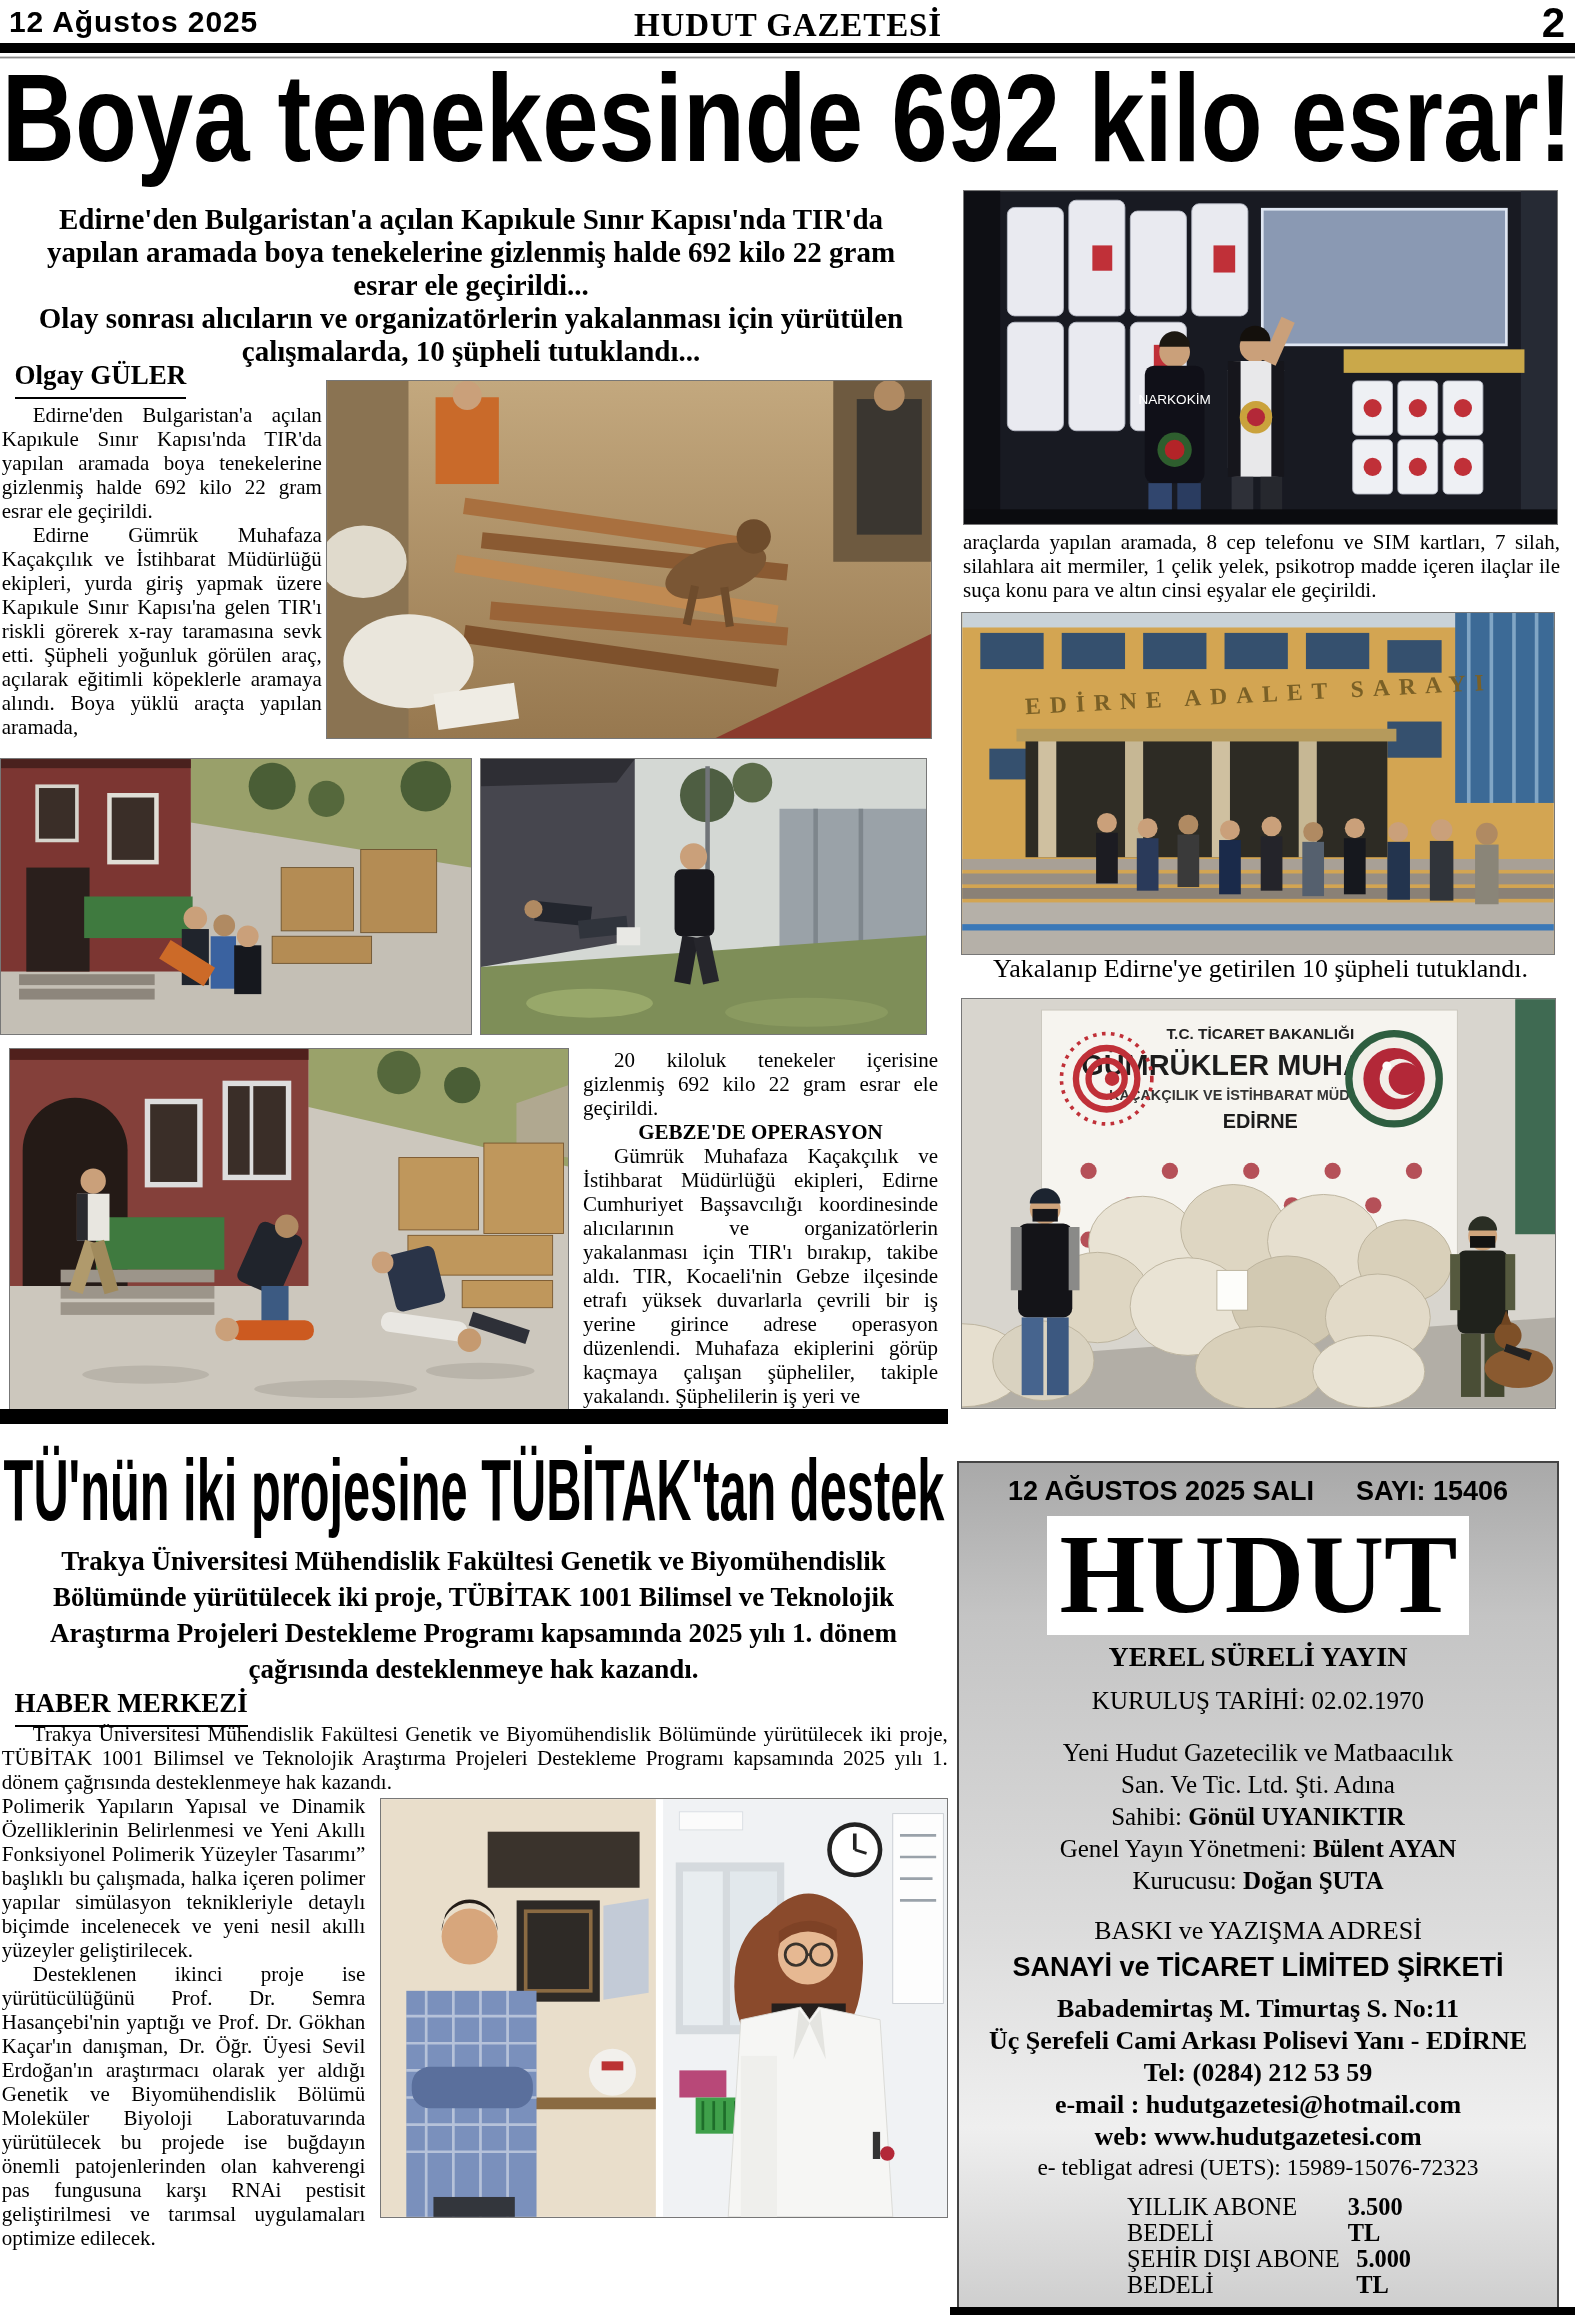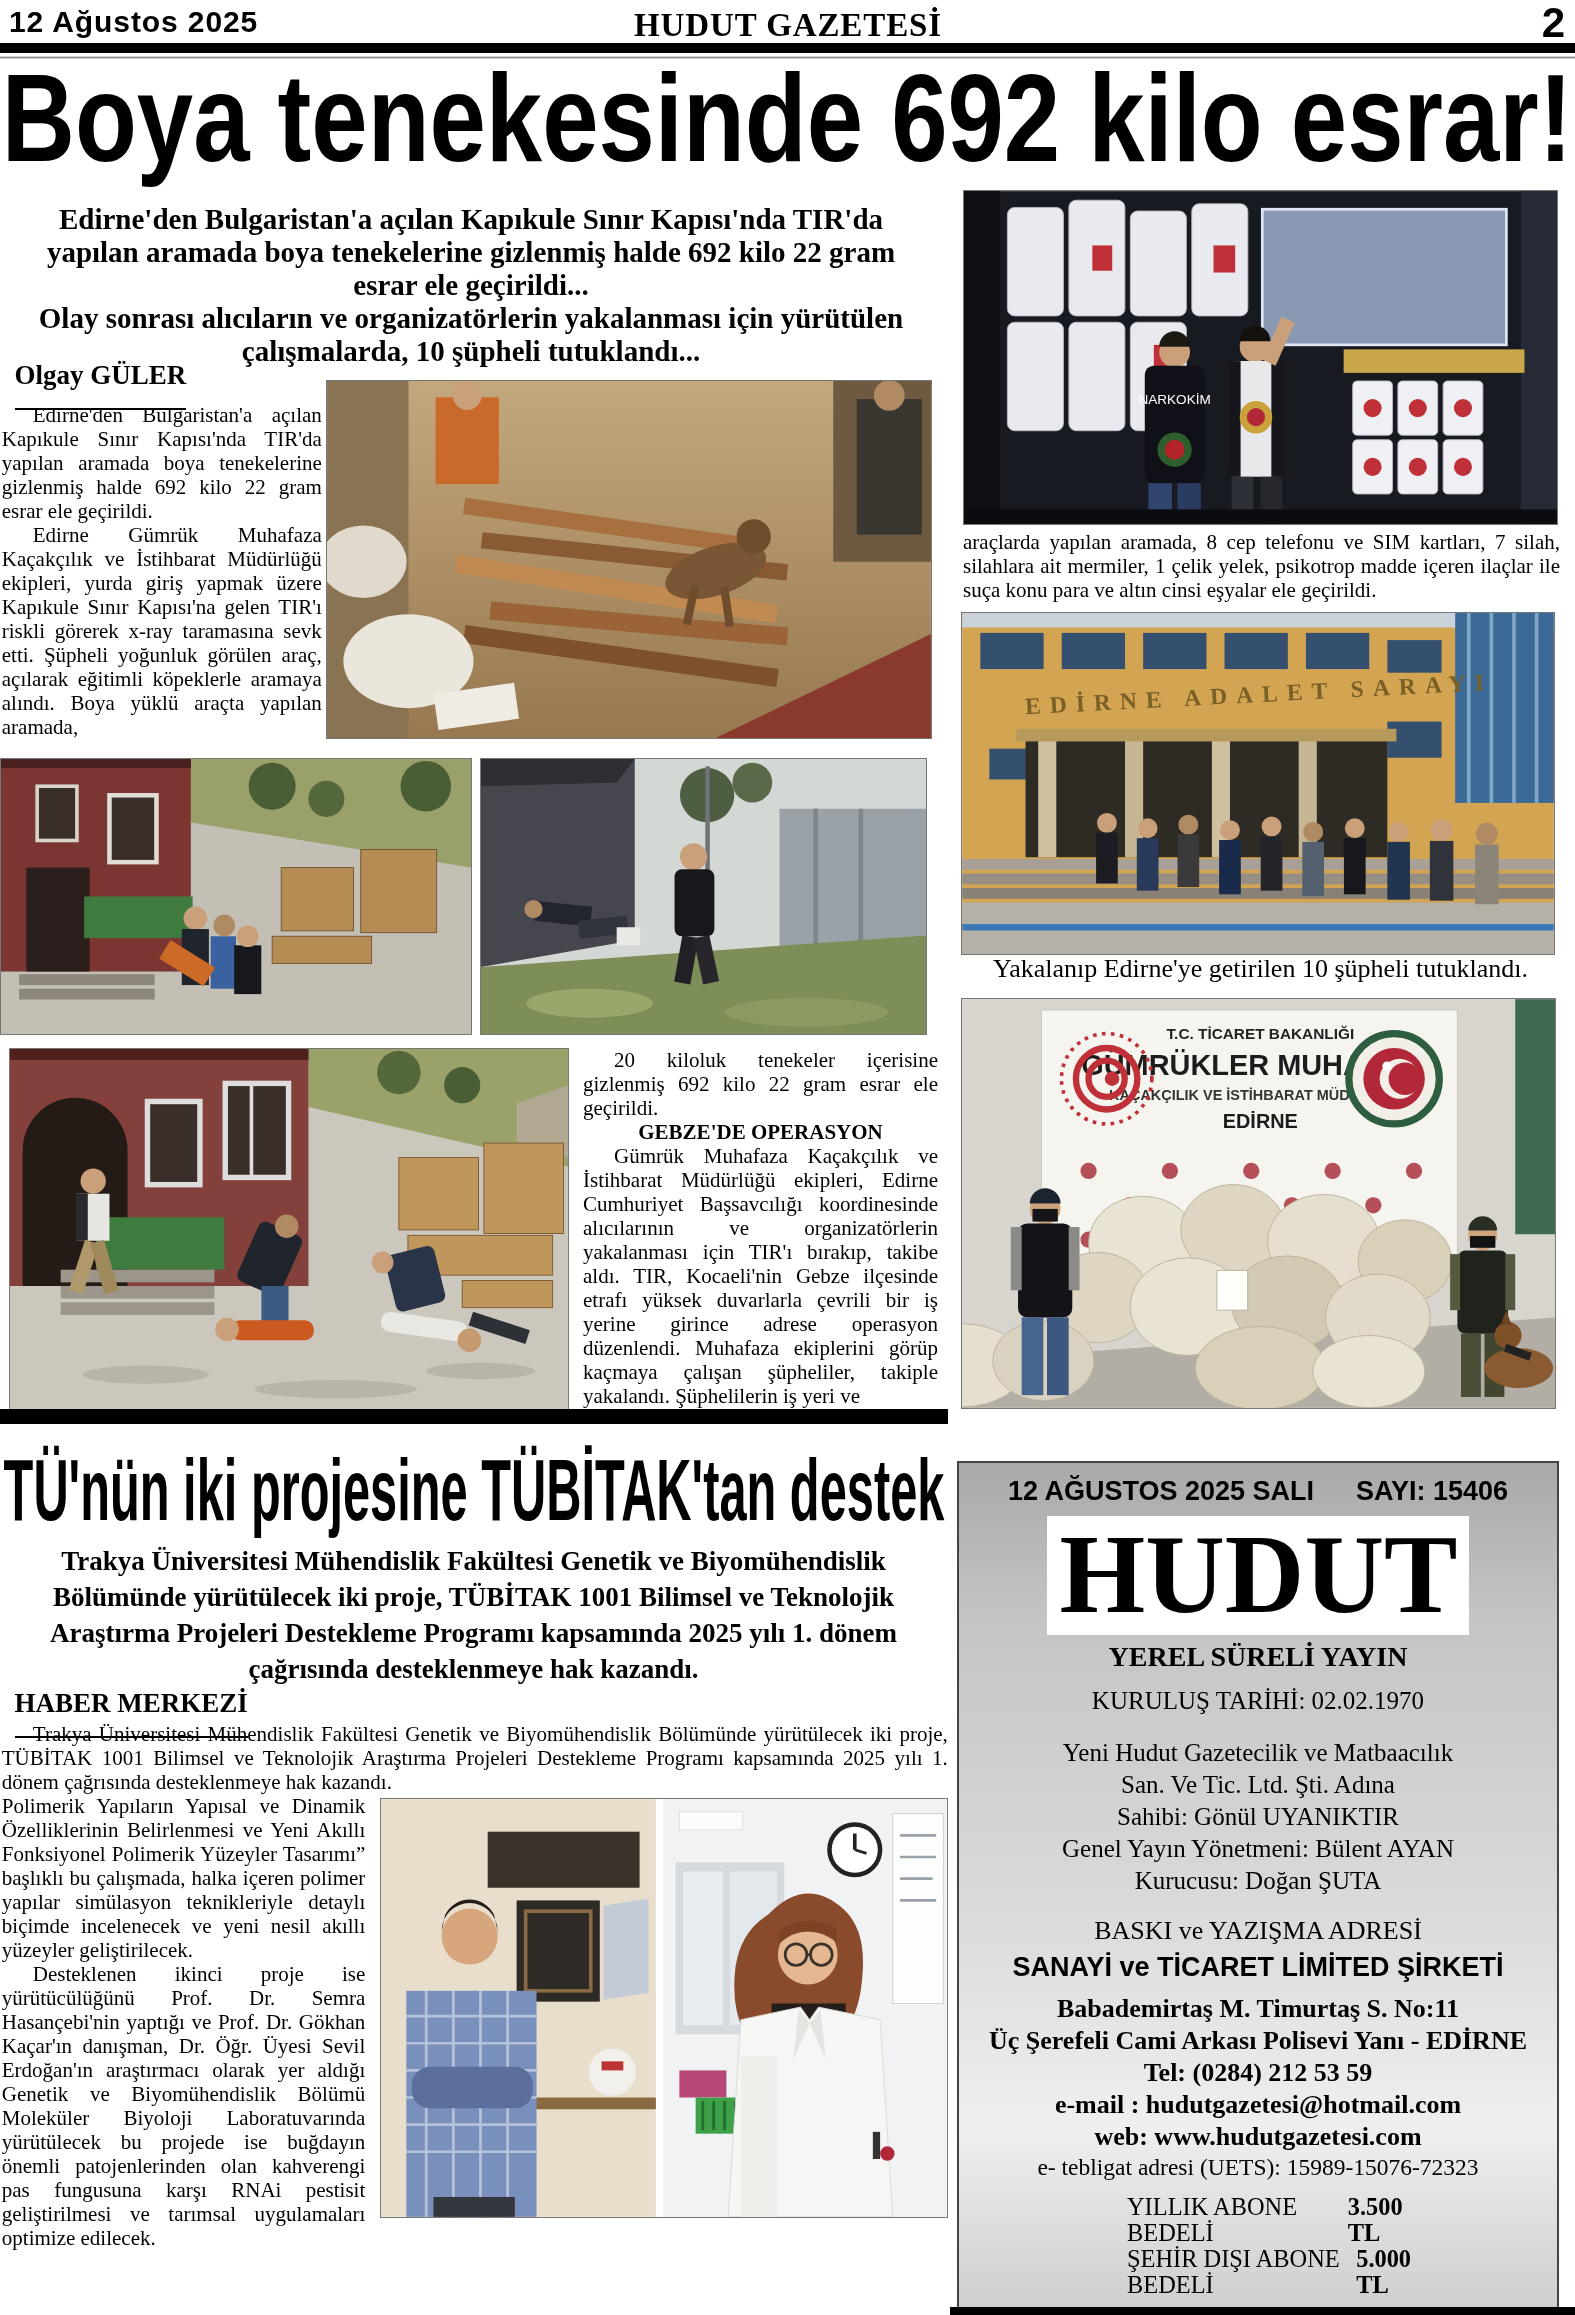--- a/index.html
+++ b/index.html
@@ -10,21 +10,21 @@
   .hdr-date{left:9px;top:7.2px;font:bold 30px/1 "Liberation Sans",sans-serif;letter-spacing:0.9px;}
   .hdr-mast{left:0;top:9px;width:1576px;text-align:center;
             font:bold 33px/1 "Liberation Serif",serif;letter-spacing:0.9px;}
   .hdr-num{right:11px;top:1.8px;font:bold 42px/1 "Liberation Sans",sans-serif;}
   .hdr-rule{left:0;top:43px;width:1576px;height:10px;background:#000;box-shadow:0 3.6px 0 #fff,0 5.4px 0 #8a8a8a;}
   
   .headline-svg{left:0;top:56px;}
   
   .lead1{left:18px;top:203px;width:906px;text-align:center;
          font:bold 29px/33px "Liberation Serif",serif;}
-  .byline{font:bold 27px/1 "Liberation Serif",serif;border-bottom:2.7px solid #000;padding-bottom:19px;display:inline-block;}
+  .byline{font:bold 27px/1 "Liberation Serif",serif;border-bottom:2.7px solid #000;padding-bottom:8px;display:inline-block;}
   .byline1{left:14.5px;top:362px;}
   .bodytxt{font:21px/24px "Liberation Serif",serif;text-align:justify;}
   .bodytxt p{margin:0;}
   .ind{text-indent:31px;}
   .col1{left:1.8px;top:403px;width:320px;}
   .col2{left:583px;top:1048px;width:355px;}
   .subhead{font-weight:bold;text-align:center;text-indent:0;}
   .right-text{left:963px;top:530px;width:597px;}
   .caption1{left:993px;top:953px;font:26px/1.2 "Liberation Serif",serif;}
   .photo{border:0.9px solid #777;background:#ddd;}
@@ -38,21 +38,21 @@
   .labfloat{float:right;width:566px;height:418px;margin:3.6px 0 0 14.5px;}
   
   .imprint{left:957px;top:1449px;width:602px;height:856px;border:2.7px solid #444;
            background:linear-gradient(180deg,#a9a9a9 0%,#c4c4c4 18%,#dcdcdc 55%,#efefef 78%,#cdcdcd 100%);
            text-align:center;box-sizing:border-box;padding-top:14px;margin-top:12px;}
   .imp-dateline{font:bold 27px/1.1 "Liberation Sans",sans-serif;display:flex;justify-content:center;gap:42px;}
   .imp-logobox{width:422px;height:119px;background:#fff;margin:9px auto 7.2px auto;display:flex;align-items:center;justify-content:center;}
   .imp-pub{font:bold 28px/1.1 "Liberation Serif",serif;margin-top:5.4px;}
   .imp-founded{font:25px/1.1 "Liberation Serif",serif;margin-top:14.5px;}
   .imp-staff{font:25px/32px "Liberation Serif",serif;margin-top:22px;}
-  .imp-staff b{font-weight:normal;text-align:center;}
+  .imp-staff b{font-weight:bold;text-align:center;}
   .imp-addrtitle{font:26px/1.1 "Liberation Serif",serif;margin-top:20px;}
   .imp-co{font:bold 27px/33px "Liberation Sans",sans-serif;margin-top:5.4px;}
   .imp-addr{font:bold 26px/32px "Liberation Serif",serif;margin-top:9px;}
   .imp-uets{font:23.5px/29px "Liberation Serif",serif;}
   .imp-prices{width:299px;margin:12.7px 0 0 168px;font:24.4px/26px "Liberation Serif",serif;text-align:left;}
   .imp-prow{display:flex;justify-content:space-between;}
   .imp-prow b{font-weight:bold;}
   .imp-botbar{left:950px;top:2307px;width:626px;height:11px;background:#000;}
   svg text{font-family:"Liberation Sans",sans-serif;}
   svg .serif{font-family:"Liberation Serif",serif;}

